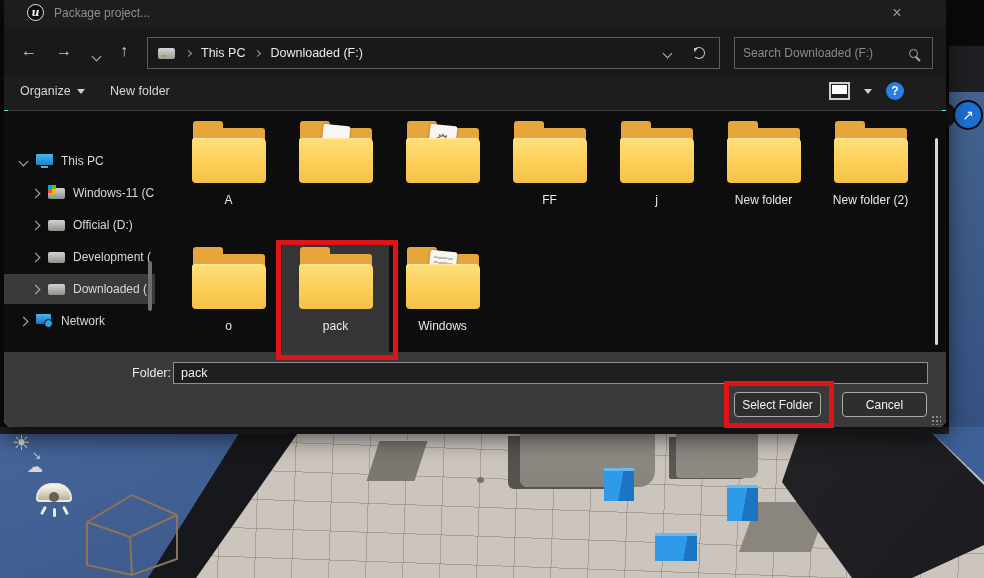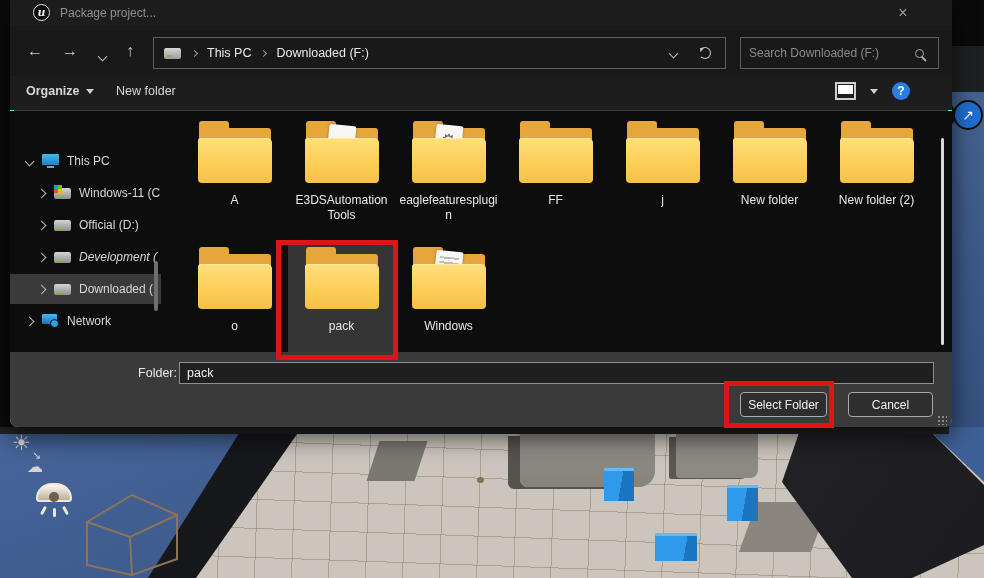--- a/index.html
+++ b/index.html
@@ -52,21 +52,21 @@
   .lamp-dome { position:absolute; left:0; top:0; width:36px; height:19px; border-radius:18px 18px 4px 4px;
                background:linear-gradient(180deg,#fdf8ec,#b8b0a0); border:2px solid #efe8d7; }
   .lamp-bulb { position:absolute; left:13px; top:9px; width:10px; height:10px; border-radius:50%; background:#6e5f4e; }
   .lamp-ray  { position:absolute; width:3px; height:9px; background:#efe9da; border-radius:2px; }
   .lamp-ray.r1 { left:6px;  top:23px; transform:rotate(28deg); }
   .lamp-ray.r2 { left:17px; top:25px; }
   .lamp-ray.r3 { left:28px; top:23px; transform:rotate(-28deg); }
   .wirecube { position:absolute; left:62px; top:60px; }
 
   
-  .dialog { position:absolute; left:10px; top:0; width:942px; height:427px; background:#5eead4;
+  .dialog { position:absolute; left:4px; top:0; width:942px; height:427px; background:#5eead4;
             border-radius:0 0 8px 8px; overflow:hidden; box-shadow:0 10px 24px rgba(0,0,0,.65); }
   .titlebar { position:absolute; left:0; top:0; right:0; height:26px; background:#1d1d1d; }
   .ulogo { position:absolute; left:23px; top:4px; width:17px; height:17px; border:1.4px solid #e3e3e3;
            border-radius:50%; background:#0d0d0d; color:#f0f0f0; text-align:center;
            font:italic bold 11px/15px "DejaVu Serif", serif; }
   .ulogo::after { content:"u"; }
   .wtitle { position:absolute; left:50px; top:6px; font-size:12px; color:#8f8f8f; }
   .wclose { position:absolute; right:38px; top:3px; width:22px; height:20px; color:#9a9a9a;
             font-size:16px; text-align:center; line-height:20px; cursor:default; }
 
@@ -98,21 +98,21 @@
   .searchbox input { flex:1; background:transparent; border:none; outline:none; color:#d8d8d8;
                      font-family:"Liberation Sans",sans-serif; font-size:12px; padding:0 8px; }
   .searchbox input::placeholder { color:#8a8a8a; }
   .mag { position:relative; width:9px; height:9px; border:1.6px solid #a8a8a8; border-radius:50%;
          margin-right:14px; flex:0 0 auto; }
   .mag::after { content:""; position:absolute; right:-4px; bottom:-3px; width:6px; height:1.6px;
                 background:#a8a8a8; transform:rotate(45deg); }
 
   .toolbar { position:absolute; left:0; top:76px; right:0; height:34px; background:#1d1d1d; }
   .tbtn { position:absolute; top:8px; font-size:12.5px; color:#d6d6d6; display:flex; align-items:center; gap:6px; }
-  .tb-organize { left:16px;font-weight:bold; }
+  .tb-organize { left:16px; }
   .tb-newfolder { left:106px; }
   .caret { display:inline-block; width:0; height:0; border-left:4px solid transparent;
            border-right:4px solid transparent; border-top:5px solid #cfcfcf; }
   .tb-right { position:absolute; right:42px; top:6px; display:flex; align-items:center; gap:14px; }
   .viewicon { position:relative; width:21px; height:18px; border:2px solid #cfcfcf; background:#1d1d1d; }
   .viewicon::after { content:""; position:absolute; left:1px; right:1px; top:1px; bottom:4px; background:#ffffff; }
   .help { width:18px; height:18px; border-radius:50%; background:#2a7de1; color:#fff;
           font-size:12px; font-weight:bold; text-align:center; line-height:18px; }
   .divider { position:absolute; left:4px; right:4px; top:110px; height:1px; background:#3c3c3c; }
 
@@ -278,21 +278,21 @@
         <div class="trow ind1" style="top:67px;">
           <i class="chev right"></i>
           <span class="ticon ticon-drive win"></span>
           <span>Windows-11 (C</span>
         </div>
         <div class="trow ind1" style="top:99px;">
           <i class="chev right"></i>
           <span class="ticon ticon-drive"></span>
           <span>Official (D:)</span>
         </div>
-        <div class="trow ind1" style="top:131px;font-style:italic;">
+        <div class="trow ind1" style="top:131px;">
           <i class="chev right"></i>
           <span class="ticon ticon-drive"></span>
           <span>Development (</span>
         </div>
         <div class="trow ind0" style="top:195px;">
           <i class="chev right"></i>
           <span class="ticon ticon-net"></span>
           <span>Network</span>
         </div>
         <div class="trow ind1 sel" style="top:163px;">
@@ -315,31 +315,29 @@
             <div class="flabel">A</div>
           </div>
 
           <div class="fitem">
             <div class="ficon">
               <div class="tab"></div>
                 <div class="backp"></div>
                 <div class="doc"></div>
                 <div class="front"></div>
             </div>
-            <div class="flabel">E3DSAutomation Tools</div>
           </div>
 
           <div class="fitem">
             <div class="ficon">
               <div class="tab"></div>
                 <div class="backp"></div>
                 <div class="doc gear">⚙</div>
                 <div class="front"></div>
             </div>
-            <div class="flabel">eaglefeaturesplugin</div>
           </div>
 
           <div class="fitem">
             <div class="ficon">
               <div class="tab"></div>
                 <div class="backp"></div>
                 <div class="front"></div>
             </div>
             <div class="flabel">FF</div>
           </div>

